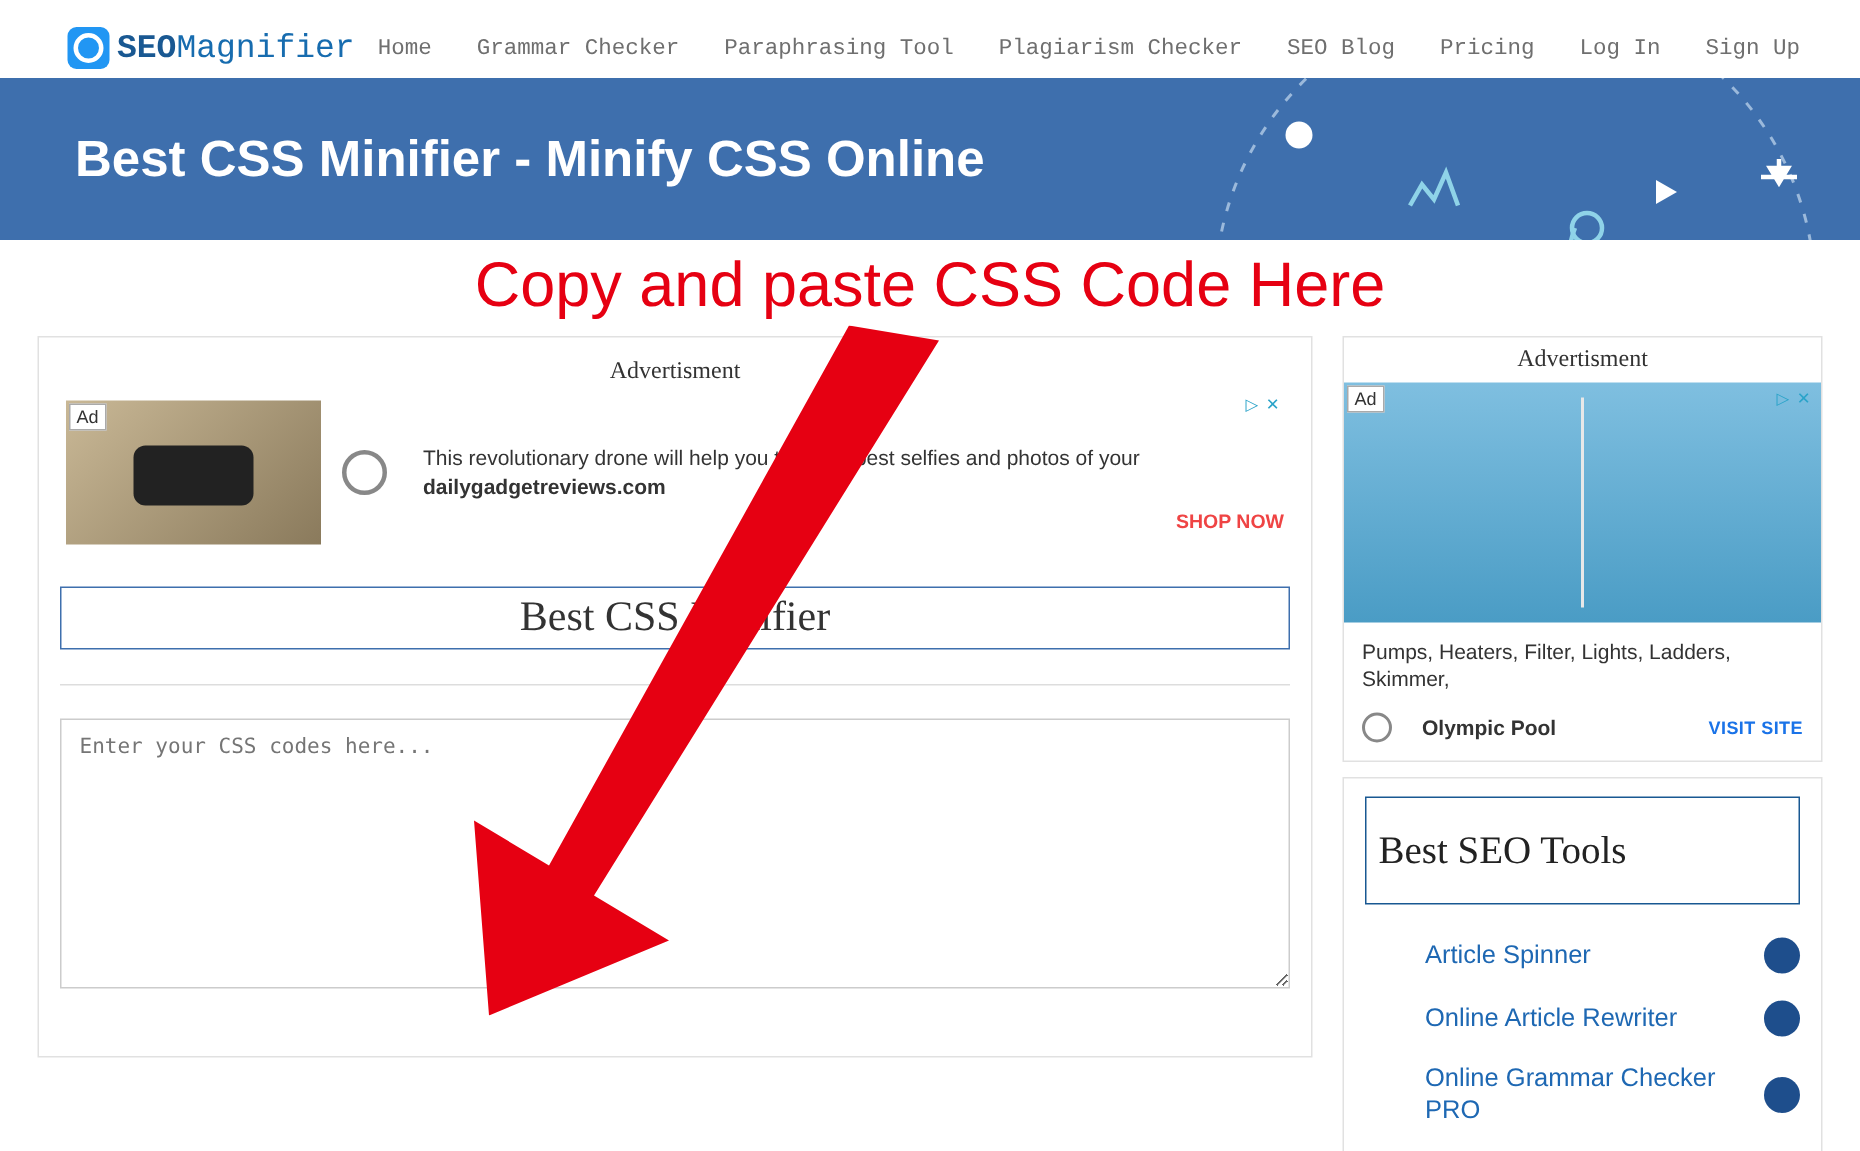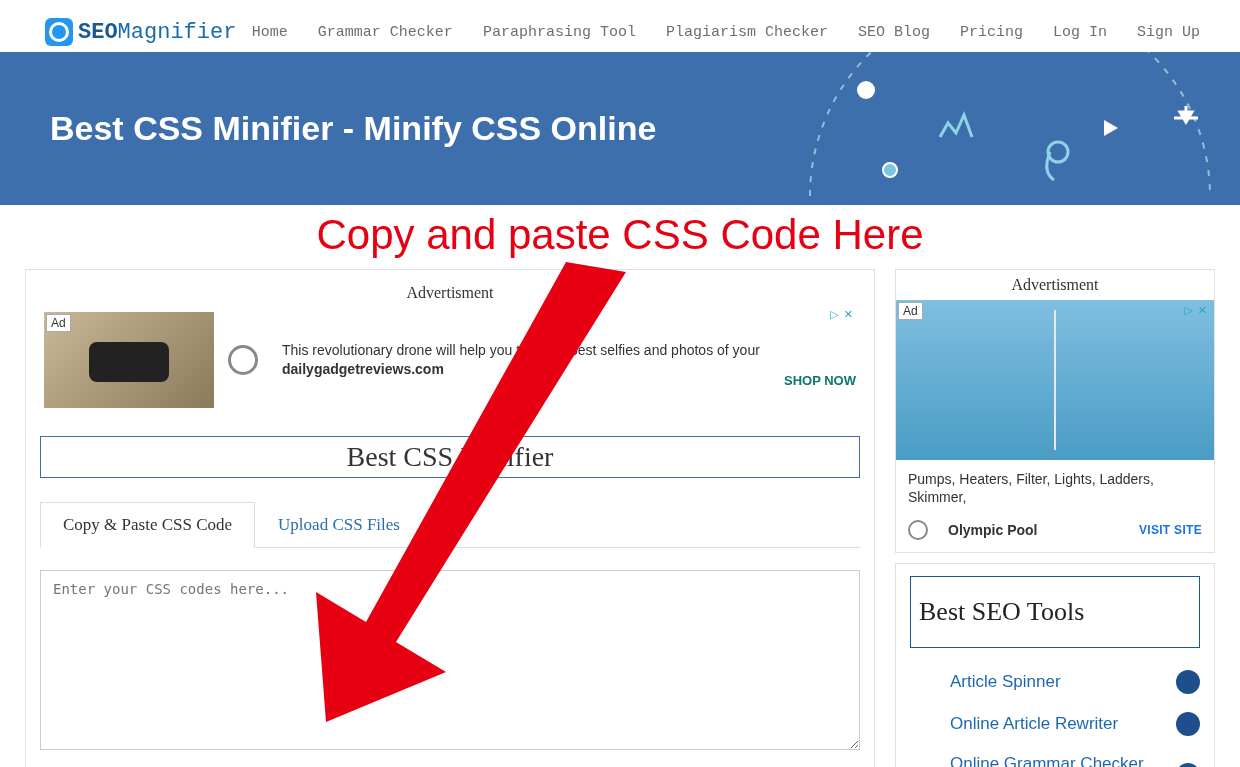--- a/index.html
+++ b/index.html
@@ -5,35 +5,35 @@
 * { margin:0; padding:0; box-sizing:border-box; }
 body { font-family: Arial, Helvetica, sans-serif; background:#fff; color:#333; width:1240px; }
 .header { display:flex; align-items:center; padding:18px 40px 6px 45px;font-family:Liberation Mono, monospace; }
 .logo { display:flex; align-items:center; gap:5px; font-size:22px; }
 .logo .icon { width:28px; height:28px; background:#2196f3; border-radius:6px; position:relative; }
 .logo .icon::after { content:""; position:absolute; width:14px; height:14px; border:3px solid #fff; border-radius:50%; top:4px; left:4px; }
 .logo .seo { color:#195892; font-weight:700; }
 .logo .mag { color:#176caf; font-weight:400; }
 .nav { margin-left:auto; display:flex; gap:30px; font-size:15px; }
 .nav a { color:#6f6f6f; text-decoration:none; cursor:pointer; }
-.hero { background:#3e6fad; color:#fff; padding:30px 50px 30px 50px; position:relative; overflow:hidden; height:153px; display:flex; align-items:center; }
+.hero { background:#3e6fad; color:#fff; padding:30px 50px 30px 50px; position:relative; overflow:hidden; height:108px; display:flex; align-items:center; }
 .hero h1 { font-size:34px; font-weight:700; max-width:620px; line-height:1.2; }
 .annot { color:#e60012; font-size:42px; font-weight:400; text-align:center; padding:6px 0 10px; font-family:"Segoe UI", Arial, sans-serif; }
 .body-wrap { display:flex; gap:20px; padding:0 25px; align-items:flex-start; }
 .main { flex:1; border:1px solid #e1e1e1; padding:14px 14px 40px; position:relative; }
 .side { width:320px; }
 .ad-label { font-family:"Times New Roman",serif; text-align:center; font-size:16px; margin-bottom:6px; color:#333; }
 .ad1 { display:flex; gap:14px; align-items:center; position:relative; padding:4px 4px 10px; }
 .ad1 .thumb { width:170px; height:96px; background:linear-gradient(135deg,#c9b896,#8a7a5c); position:relative; }
 .ad1 .thumb::after { content:""; position:absolute; top:30px; left:45px; width:80px; height:40px; background:#222; border-radius:8px; }
 .adbadge { position:absolute; top:2px; left:2px; background:#fff; border:1px solid #aaa; font-size:12px; padding:1px 4px; }
 .ad1 .txt { flex:1; font-size:14px; line-height:1.35; }
 .ad1 .globe { width:30px; height:30px; border:3px solid #888; border-radius:50%; margin-right:10px; }
 .ad1 .dom { font-weight:700; }
-.ad1 .shop { color:#0f766e; font-weight:700; font-size:13px; align-self:flex-end; margin-left:auto; margin-bottom:20px; }
+.ad1 .shop { color:#ef4444; font-weight:700; font-size:13px; align-self:flex-end; margin-left:auto; margin-bottom:8px; }
 .adx { position:absolute; top:0; right:6px; font-size:11px; color:#2aa3c9; letter-spacing:1px; }
 .tool-title { border:1px solid #3e6fad; text-align:center; font-family:"Times New Roman",serif; font-size:28px; padding:4px 0; margin:18px 0 24px; }
 .tabs { display:flex; }
 .tab { padding:12px 22px; font-family:"Times New Roman",serif; font-size:17px; border:1px solid #ddd; position:relative; }
 .tab.active { background:#fff; border-bottom:1px solid #fff; color:#333; }
 .tab.inactive { color:#2a6db5; border-color:transparent; }
 .tabpanel { border-top:1px solid #ddd; margin-top:-1px; padding-top:22px; }
 .lbl { font-family:"Times New Roman",serif; font-size:17px; margin-bottom:18px; display:block; }
 textarea.cssin { width:100%; height:180px; border:1px solid #ccc; padding:10px 12px; font-size:14px; color:#888; resize:vertical; }
 .side-card { border:1px solid #e1e1e1; margin-bottom:10px; }
@@ -100,24 +100,20 @@
       <div class="globe"></div>
       <div class="txt">
         <span>This revolutionary drone will help you take the best selfies and photos of your</span><br>
         <span class="dom">dailygadgetreviews.com</span>
       </div>
       <div class="shop">SHOP NOW</div>
     </div>
 
     <div class="tool-title">Best CSS Minifier</div>
 
-    <div class="tabs">
-      <div class="tab active">Copy &amp; Paste CSS Code</div>
-      <div class="tab inactive">Upload CSS Files</div>
-    </div>
     <div class="tabpanel">
       <textarea class="cssin" placeholder="Enter your CSS codes here..." style=""></textarea>
     </div>
 
     <svg class="arrow" viewBox="0 0 320 460">
       <polygon points="260,0 320,10 90,380 140,410 20,460 10,330 60,360" fill="#e60012"></polygon>
     </svg>
   </div>
 
   <div class="side">

